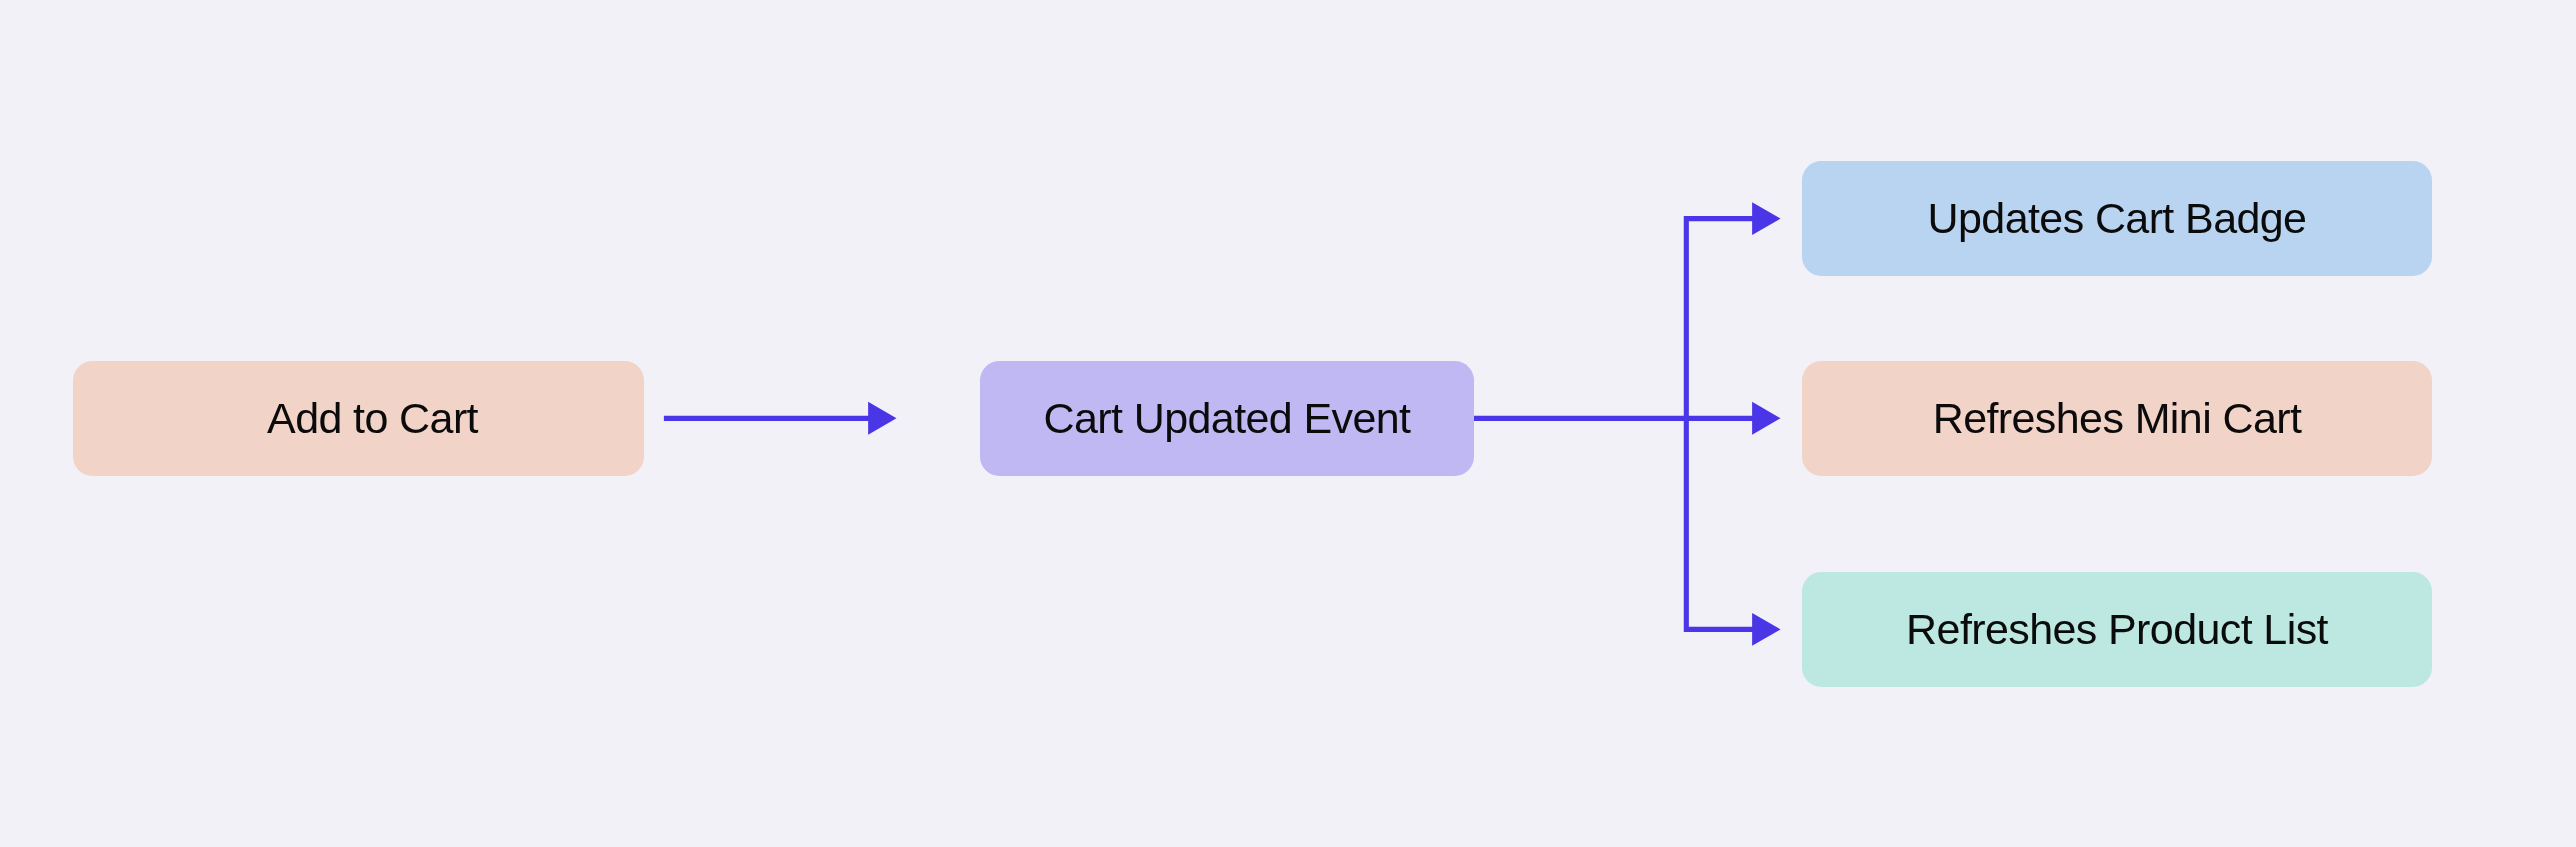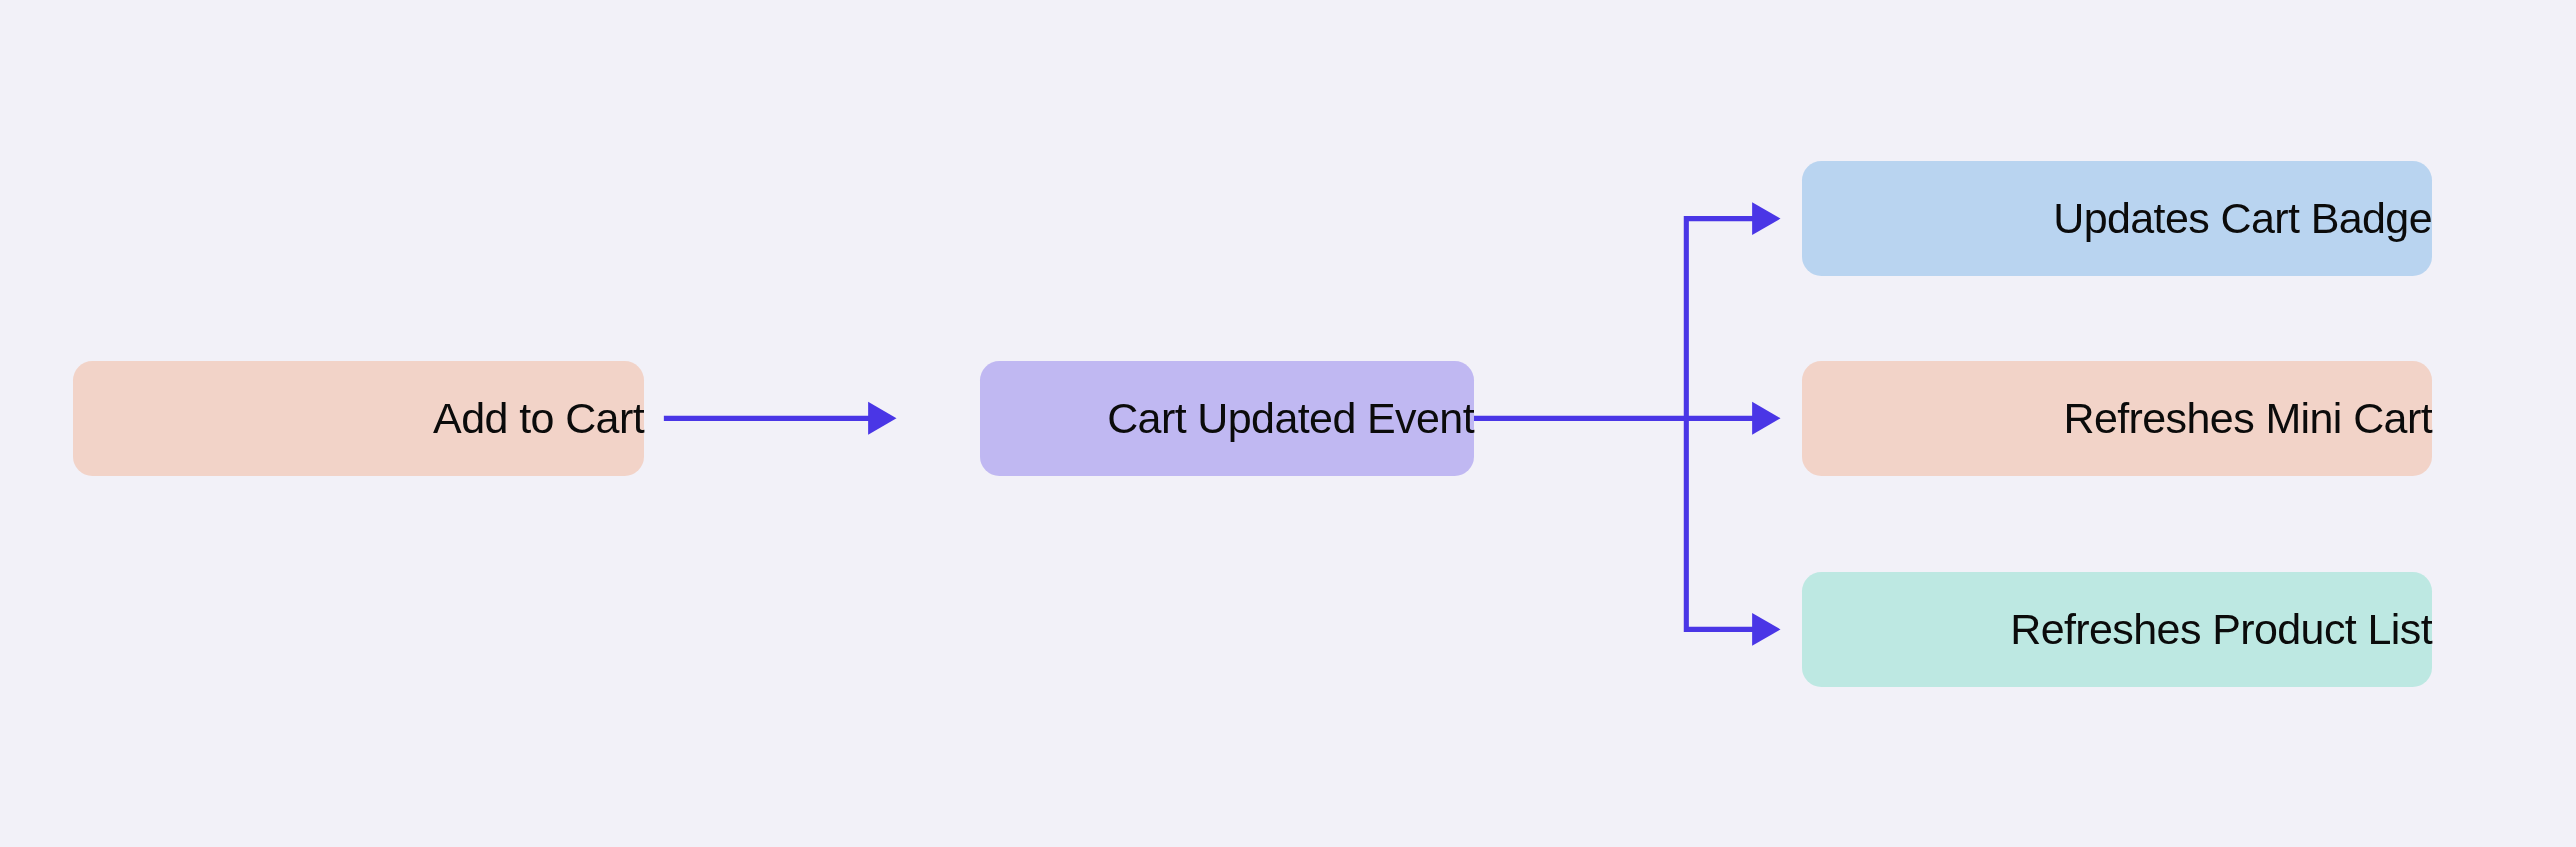--- a/index.html
+++ b/index.html
@@ -33,21 +33,21 @@
     fill: none;
   }
   .arrow-head {
     fill: var(--arrow-color);
     stroke: none;
   }
   .node {
     position: absolute;
     display: flex;
     align-items: center;
-    justify-content: flex-end;
+    justify-content: center;
     border-radius: 19.3px;
     height: 115px;
     box-sizing: border-box;
   }
   .node-label {
     font-size: 43px;
     letter-spacing: -0.6px;
     color: var(--text-color);
     white-space: nowrap;
   }

